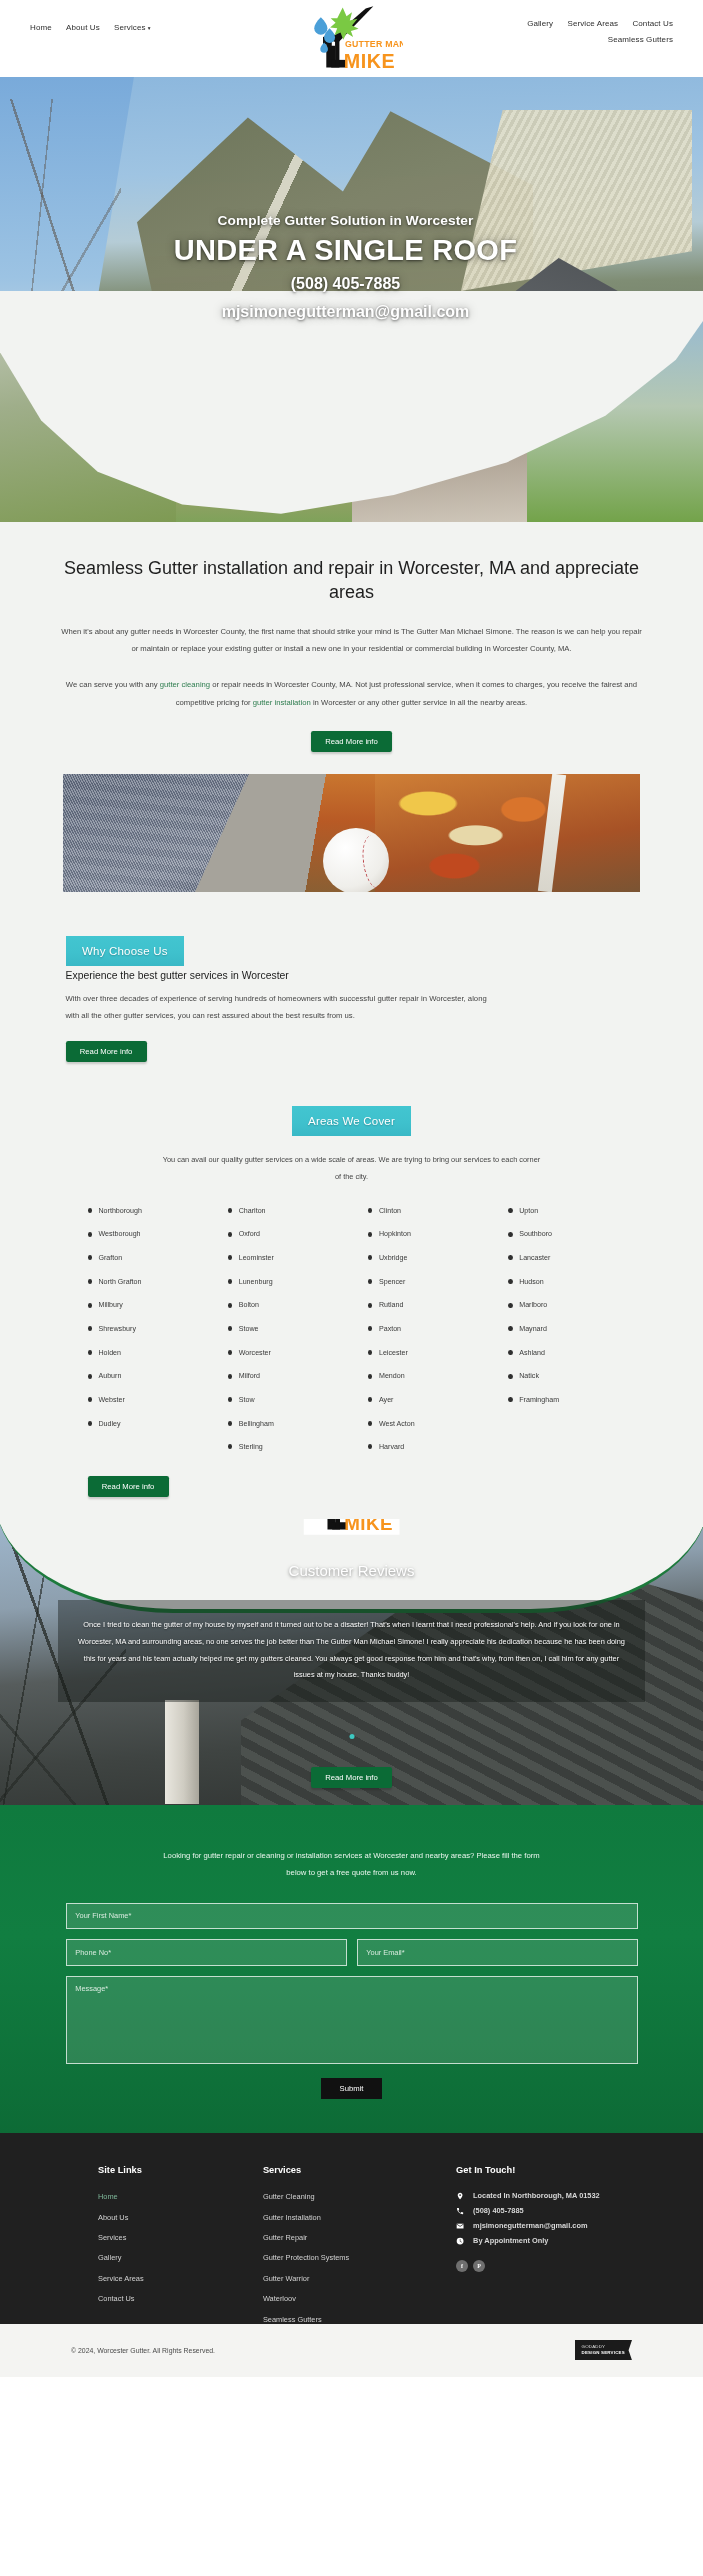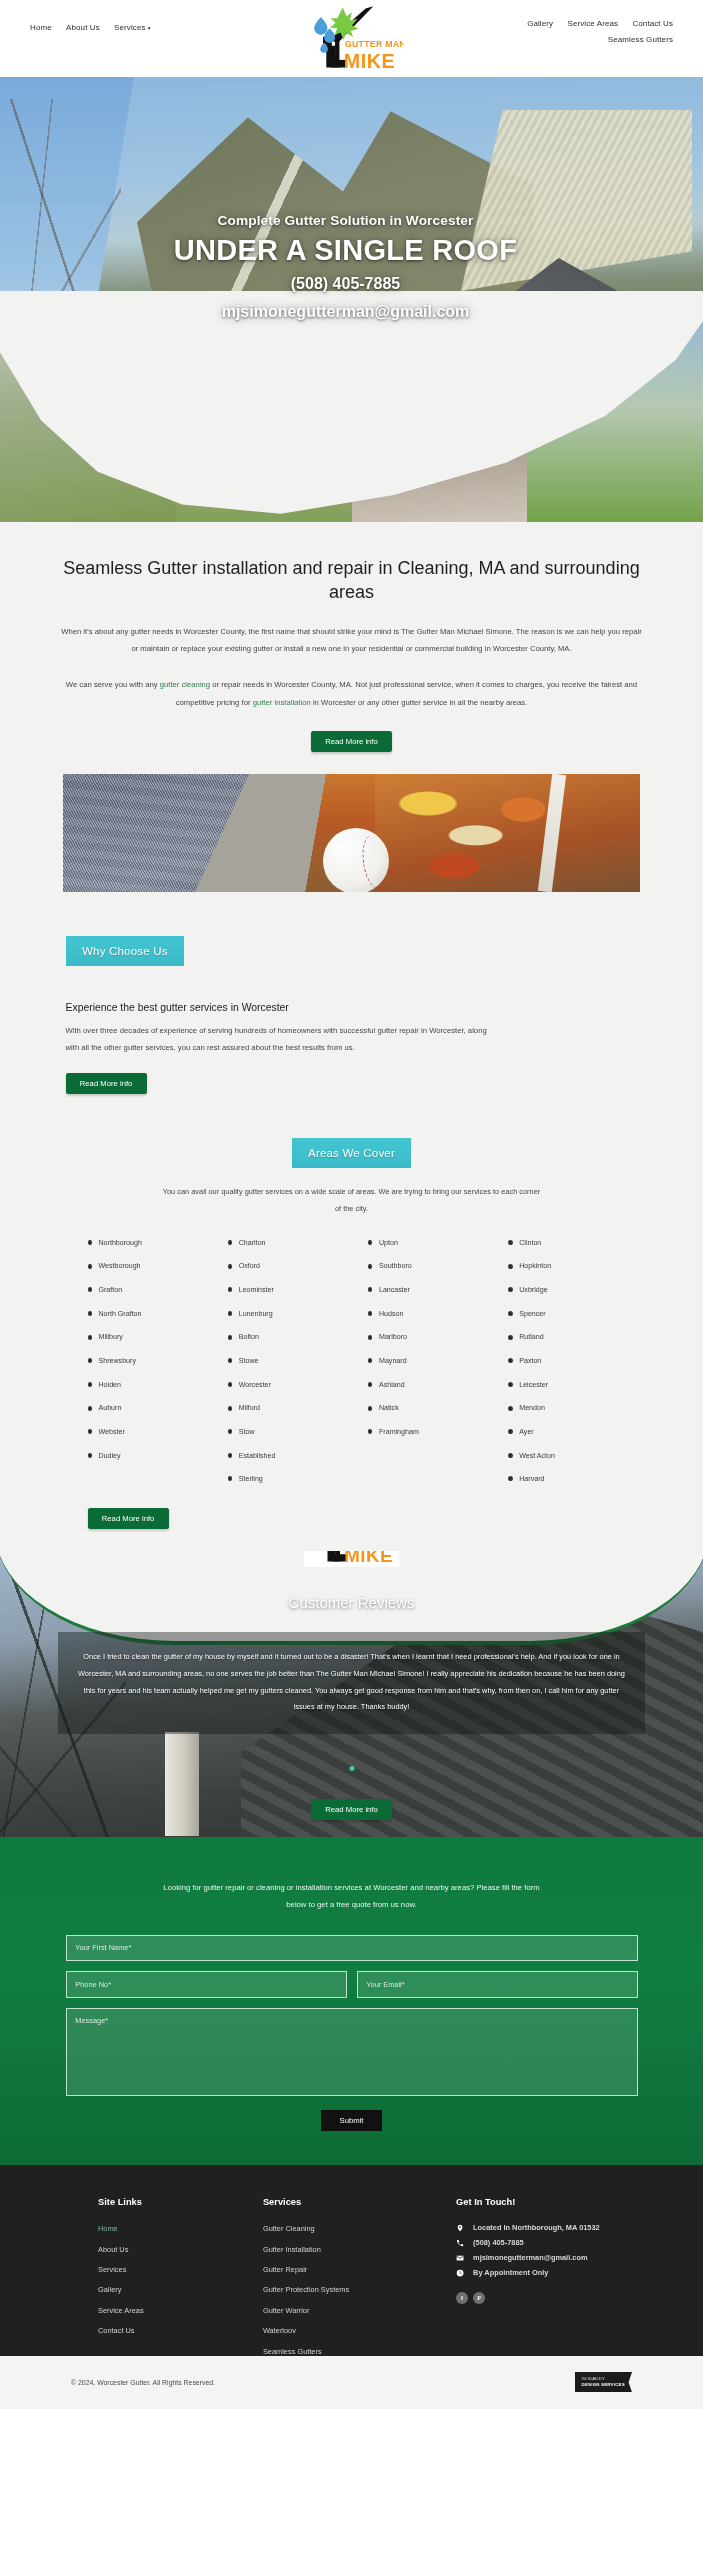--- a/index.html
+++ b/index.html
@@ -199,21 +199,21 @@
   .why { padding: 30px 0 16.5px; }
   .container { width: 572px; margin: 0 auto; }
   .pill {
     display: inline-block;
     background: linear-gradient(180deg,#42c5d0 0%, #3fc1cd 55%, #39b8c6 100%);
     color: #ffffff; font-size: 11.5px; font-weight: 400;
     padding: 8.8px 16.5px; letter-spacing: 0.2px;
     text-shadow: 0 0.5px 1.6px rgba(0,0,0,.25);
   }
   .why h2 {
-    font-size: 10.4px; font-weight: 400; color: #1c1c1c; margin-top: 36px;
+    font-size: 10.4px; font-weight: 400; color: #1c1c1c; margin-top: 4px;
   }
   .why p {
     font-size: 7.7px; line-height: 2.2; color: #454545;
     margin-top: 10px; max-width: 434px;
   }
   .why .btn-green { margin-top: 16.5px; }
 
   
   .areas { padding: 27.5px 0 22px; text-align: center; }
   .areas .pill { font-size: 11.5px; }
@@ -440,21 +440,21 @@
 
   <div class="hero-text">
     <div class="hero-eyebrow">Complete Gutter Solution in Worcester</div>
     <div class="hero-title">UNDER A SINGLE ROOF</div>
     <div class="hero-phone">(508) 405-7885</div>
     <div class="hero-email">mjsimonegutterman@gmail.com</div>
   </div>
 </section>
 
 <section class="section-light intro">
-  <h1>Seamless Gutter installation and repair in Cleaning, MA and surrounding areas</h1>
+  <h1>Seamless Gutter installation and repair in Worcester, MA and appreciate areas</h1>
   <p>When it's about any gutter needs in Worcester County, the first name that should strike your mind is The Gutter Man Michael Simone. The reason is we can help you repair or maintain or replace your existing gutter or install a new one in your residential or commercial building in Worcester County, MA.</p>
   <p>
     <span>We can serve you with any </span><a href="#">gutter cleaning</a><span> or repair needs in Worcester County, MA. Not just professional service, when it comes to charges, you receive the fairest and competitive pricing for </span><a href="#">gutter installation</a><span> in Worcester or any other gutter service in all the nearby areas.</span>
   </p>
   <div class="intro-btn-wrap">
     <button class="btn-green">Read More info</button>
   </div>
 
   <div class="band">
     <div class="band-grit"></div>
@@ -554,109 +554,109 @@
           <div class="area-item">
             <span class="bullet"></span>
             <span>Milford</span>
           </div>
           <div class="area-item">
             <span class="bullet"></span>
             <span>Stow</span>
           </div>
           <div class="area-item">
             <span class="bullet"></span>
-            <span>Established</span>
+            <span>Bellingham</span>
           </div>
           <div class="area-item">
             <span class="bullet"></span>
             <span>Sterling</span>
           </div>
         </div>
       <div class="areas-col">
           <div class="area-item">
             <span class="bullet"></span>
-            <span>Upton</span>
-          </div>
-          <div class="area-item">
-            <span class="bullet"></span>
-            <span>Southboro</span>
-          </div>
-          <div class="area-item">
-            <span class="bullet"></span>
-            <span>Lancaster</span>
-          </div>
-          <div class="area-item">
-            <span class="bullet"></span>
-            <span>Hudson</span>
-          </div>
-          <div class="area-item">
-            <span class="bullet"></span>
-            <span>Marlboro</span>
-          </div>
-          <div class="area-item">
-            <span class="bullet"></span>
-            <span>Maynard</span>
-          </div>
-          <div class="area-item">
-            <span class="bullet"></span>
-            <span>Ashland</span>
-          </div>
-          <div class="area-item">
-            <span class="bullet"></span>
-            <span>Natick</span>
-          </div>
-          <div class="area-item">
-            <span class="bullet"></span>
-            <span>Framingham</span>
+            <span>Clinton</span>
+          </div>
+          <div class="area-item">
+            <span class="bullet"></span>
+            <span>Hopkinton</span>
+          </div>
+          <div class="area-item">
+            <span class="bullet"></span>
+            <span>Uxbridge</span>
+          </div>
+          <div class="area-item">
+            <span class="bullet"></span>
+            <span>Spencer</span>
+          </div>
+          <div class="area-item">
+            <span class="bullet"></span>
+            <span>Rutland</span>
+          </div>
+          <div class="area-item">
+            <span class="bullet"></span>
+            <span>Paxton</span>
+          </div>
+          <div class="area-item">
+            <span class="bullet"></span>
+            <span>Leicester</span>
+          </div>
+          <div class="area-item">
+            <span class="bullet"></span>
+            <span>Mendon</span>
+          </div>
+          <div class="area-item">
+            <span class="bullet"></span>
+            <span>Ayer</span>
+          </div>
+          <div class="area-item">
+            <span class="bullet"></span>
+            <span>West Acton</span>
+          </div>
+          <div class="area-item">
+            <span class="bullet"></span>
+            <span>Harvard</span>
           </div>
         </div>
       <div class="areas-col">
           <div class="area-item">
             <span class="bullet"></span>
-            <span>Clinton</span>
-          </div>
-          <div class="area-item">
-            <span class="bullet"></span>
-            <span>Hopkinton</span>
-          </div>
-          <div class="area-item">
-            <span class="bullet"></span>
-            <span>Uxbridge</span>
-          </div>
-          <div class="area-item">
-            <span class="bullet"></span>
-            <span>Spencer</span>
-          </div>
-          <div class="area-item">
-            <span class="bullet"></span>
-            <span>Rutland</span>
-          </div>
-          <div class="area-item">
-            <span class="bullet"></span>
-            <span>Paxton</span>
-          </div>
-          <div class="area-item">
-            <span class="bullet"></span>
-            <span>Leicester</span>
-          </div>
-          <div class="area-item">
-            <span class="bullet"></span>
-            <span>Mendon</span>
-          </div>
-          <div class="area-item">
-            <span class="bullet"></span>
-            <span>Ayer</span>
-          </div>
-          <div class="area-item">
-            <span class="bullet"></span>
-            <span>West Acton</span>
-          </div>
-          <div class="area-item">
-            <span class="bullet"></span>
-            <span>Harvard</span>
+            <span>Upton</span>
+          </div>
+          <div class="area-item">
+            <span class="bullet"></span>
+            <span>Southboro</span>
+          </div>
+          <div class="area-item">
+            <span class="bullet"></span>
+            <span>Lancaster</span>
+          </div>
+          <div class="area-item">
+            <span class="bullet"></span>
+            <span>Hudson</span>
+          </div>
+          <div class="area-item">
+            <span class="bullet"></span>
+            <span>Marlboro</span>
+          </div>
+          <div class="area-item">
+            <span class="bullet"></span>
+            <span>Maynard</span>
+          </div>
+          <div class="area-item">
+            <span class="bullet"></span>
+            <span>Ashland</span>
+          </div>
+          <div class="area-item">
+            <span class="bullet"></span>
+            <span>Natick</span>
+          </div>
+          <div class="area-item">
+            <span class="bullet"></span>
+            <span>Framingham</span>
           </div>
         </div>
     </div>
     <div class="areas-btn-wrap">
       <button class="btn-green">Read More info</button>
     </div>
   </div>
 </section>
 
 <section class="testimonial">

